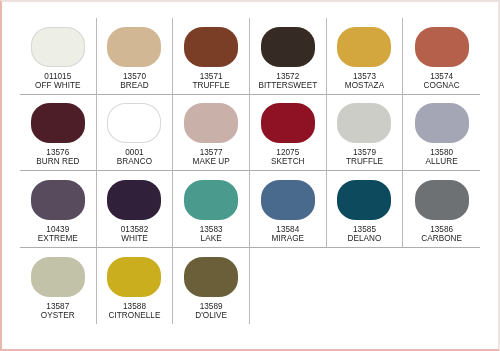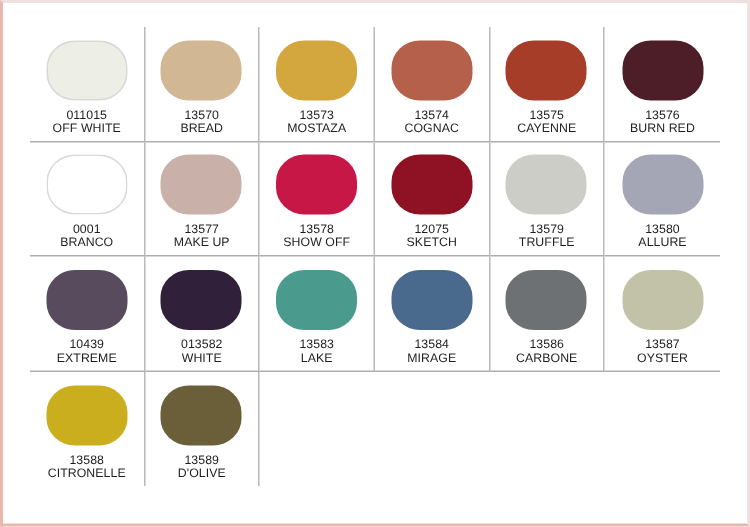--- a/index.html
+++ b/index.html
@@ -96,41 +96,48 @@
         </div>
       </div>
       <div class="swatch-cell">
         <div class="swatch-chip" title="BREAD" style="background: rgb(210, 183, 148);"></div>
         <div class="swatch-caption">
           <span class="swatch-code">13570</span>
           <span class="swatch-name">BREAD</span>
         </div>
       </div>
       <div class="swatch-cell">
+        <div class="swatch-chip" title="TRUFFLE" style="background: rgb(122, 62, 38);"></div>
+        <div class="swatch-caption">
+          <span class="swatch-code">13571</span>
+          <span class="swatch-name">TRUFFLE</span>
+        </div>
+      </div>
+      <div class="swatch-cell">
+        <div class="swatch-chip" title="BITTERSWEET" style="background: rgb(54, 43, 36);"></div>
+        <div class="swatch-caption">
+          <span class="swatch-code">13572</span>
+          <span class="swatch-name">BITTERSWEET</span>
+        </div>
+      </div>
+      <div class="swatch-cell">
         <div class="swatch-chip" title="MOSTAZA" style="background: rgb(211, 166, 62);"></div>
         <div class="swatch-caption">
           <span class="swatch-code">13573</span>
           <span class="swatch-name">MOSTAZA</span>
         </div>
       </div>
       <div class="swatch-cell">
         <div class="swatch-chip" title="COGNAC" style="background: rgb(181, 96, 74);"></div>
         <div class="swatch-caption">
           <span class="swatch-code">13574</span>
           <span class="swatch-name">COGNAC</span>
         </div>
       </div>
       <div class="swatch-cell">
-        <div class="swatch-chip" title="CAYENNE" style="background: rgb(165, 61, 40);"></div>
-        <div class="swatch-caption">
-          <span class="swatch-code">13575</span>
-          <span class="swatch-name">CAYENNE</span>
-        </div>
-      </div>
-      <div class="swatch-cell">
         <div class="swatch-chip" title="BURN RED" style="background: rgb(77, 30, 39);"></div>
         <div class="swatch-caption">
           <span class="swatch-code">13576</span>
           <span class="swatch-name">BURN RED</span>
         </div>
       </div>
       <div class="swatch-cell">
         <div class="swatch-chip outlined" title="BRANCO" style="background: rgb(255, 255, 255);"></div>
         <div class="swatch-caption">
           <span class="swatch-code">0001</span>
@@ -138,27 +145,20 @@
         </div>
       </div>
       <div class="swatch-cell">
         <div class="swatch-chip" title="MAKE UP" style="background: rgb(201, 176, 168);"></div>
         <div class="swatch-caption">
           <span class="swatch-code">13577</span>
           <span class="swatch-name">MAKE UP</span>
         </div>
       </div>
       <div class="swatch-cell">
-        <div class="swatch-chip" title="SHOW OFF" style="background: rgb(198, 23, 70);"></div>
-        <div class="swatch-caption">
-          <span class="swatch-code">13578</span>
-          <span class="swatch-name">SHOW OFF</span>
-        </div>
-      </div>
-      <div class="swatch-cell">
         <div class="swatch-chip" title="SKETCH" style="background: rgb(142, 17, 36);"></div>
         <div class="swatch-caption">
           <span class="swatch-code">12075</span>
           <span class="swatch-name">SKETCH</span>
         </div>
       </div>
       <div class="swatch-cell">
         <div class="swatch-chip" title="GRIGIO" style="background: rgb(203, 205, 198);"></div>
         <div class="swatch-caption">
           <span class="swatch-code">13579</span>
@@ -194,20 +194,27 @@
         </div>
       </div>
       <div class="swatch-cell">
         <div class="swatch-chip" title="MIRAGE" style="background: rgb(74, 106, 141);"></div>
         <div class="swatch-caption">
           <span class="swatch-code">13584</span>
           <span class="swatch-name">MIRAGE</span>
         </div>
       </div>
       <div class="swatch-cell">
+        <div class="swatch-chip" title="DELANO" style="background: rgb(13, 74, 94);"></div>
+        <div class="swatch-caption">
+          <span class="swatch-code">13585</span>
+          <span class="swatch-name">DELANO</span>
+        </div>
+      </div>
+      <div class="swatch-cell">
         <div class="swatch-chip" title="CARBONE" style="background: rgb(110, 113, 115);"></div>
         <div class="swatch-caption">
           <span class="swatch-code">13586</span>
           <span class="swatch-name">CARBONE</span>
         </div>
       </div>
       <div class="swatch-cell">
         <div class="swatch-chip" title="OYSTER" style="background: rgb(194, 194, 168);"></div>
         <div class="swatch-caption">
           <span class="swatch-code">13587</span>

